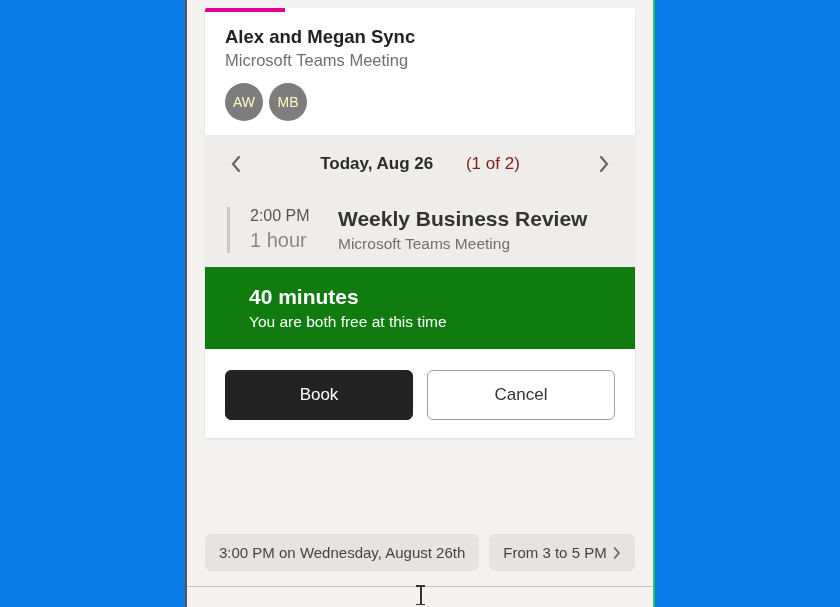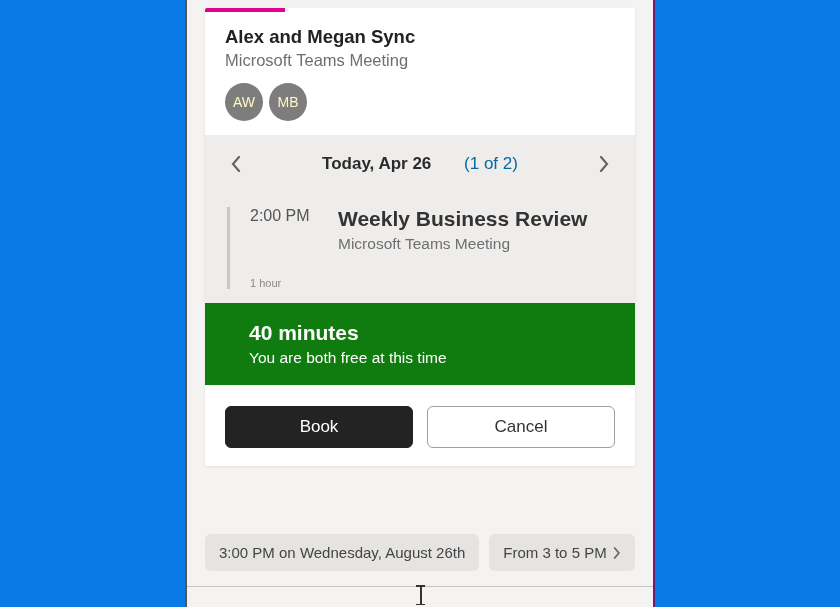--- a/index.html
+++ b/index.html
@@ -9,21 +9,21 @@
       background: #0a7ae6;
       display: flex;
       justify-content: center;
       overflow: hidden;
     }
     .panel {
       width: 470px;
       height: 607px;
       background: #f4f3f2;
       border-left: 2px solid #555;
-      border-right: 2px solid #701a75;
+      border-right: 2px solid #22c55e;
       padding-top: 0;
       position: relative;
     }
     .card {
       margin: 8px 18px 0 18px;
       background: #fff;
       border-radius: 2px;
       box-shadow: 0 1px 3px rgba(0,0,0,0.08);
       position: relative;
       overflow: hidden;
@@ -78,42 +78,41 @@
       color: #555;
       cursor: pointer;
       background: transparent;
       border: none;
     }
     .date-label {
       font-size: 17px;
       text-align: center;
     }
     .date-label .bold { font-weight: 600; color: #2b2b2b; }
-    .date-label .muted { color: #0369a1; font-weight: 400; margin-left: 28px; }
+    .date-label .muted { color: #7f1d1d; font-weight: 400; margin-left: 28px; }
     .slot {
       display: flex;
       padding: 14px 14px 14px 22px;
       gap: 18px;
       align-items: flex-start;
       background: #eeedeb;
     }
     .slot .bar {
       width: 3px;
       align-self: stretch;
       background: #c9c8c6;
       margin-right: 2px;
     }
     .slot-time {
       display: flex;
       flex-direction: column;
       width: 70px;
-      gap: 40px;
     }
     .slot-time .t1 { font-size: 16px; color: #555; }
-    .slot-time .t2 { font-size: 11px; color: #888; margin-top: 12px; }
+    .slot-time .t2 { font-size: 20px; color: #888; margin-top: 4px; }
     .slot-info .l1 { font-size: 21px; font-weight: 600; color: #333; }
     .slot-info .l2 { font-size: 15.5px; color: #6f6f6f; margin-top: 4px; }
     .slot.selected {
       background: #107c10;
       color: #fff;
       padding: 18px 14px 18px 44px;
     }
     .slot.selected .slot-time .t1,
     .slot.selected .slot-time .t2,
     .slot.selected .slot-info .l1,
@@ -121,21 +120,21 @@
     .slot.selected .slot-info .l1 { font-weight: 600; }
     .actions {
       display: flex;
       gap: 14px;
       padding: 20px 20px 18px 20px;
       background: #fff;
       border-top: 1px solid rgba(0,0,0,0.03);
     }
     .btn {
       flex: 1;
-      height: 42px;
+      height: 50px;
       border-radius: 6px;
       font-size: 17px;
       cursor: pointer;
       border: 1.5px solid #9e9e9e;
       background: #fff;
       color: #333;
     }
     .btn.primary {
       background: #232323;
       color: #fff;
@@ -204,21 +203,21 @@
       </div>
     </div>
 
     <div class="date-nav">
       <button class="chev-btn">
         <svg class="chev" viewBox="0 0 10 16">
             <path d="M8 1 L2 8 L8 15" stroke="#666" stroke-width="2.2" fill="none" stroke-linecap="round"></path>
           </svg>
       </button>
       <div class="date-label">
-        <span class="bold">Today, Apr 26</span>
+        <span class="bold">Today, Aug 26</span>
         <span class="muted">(1 of 2)</span>
       </div>
       <button class="chev-btn">
         <svg class="chev" viewBox="0 0 10 16">
             <path d="M2 1 L8 8 L2 15" stroke="#666" stroke-width="2.2" fill="none" stroke-linecap="round"></path>
           </svg>
       </button>
     </div>
 
     <div class="slot">

